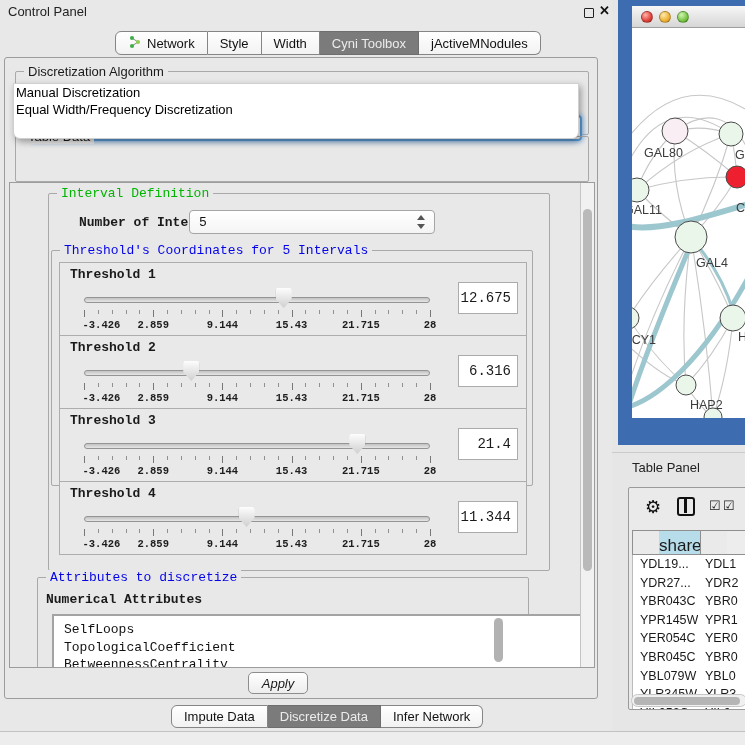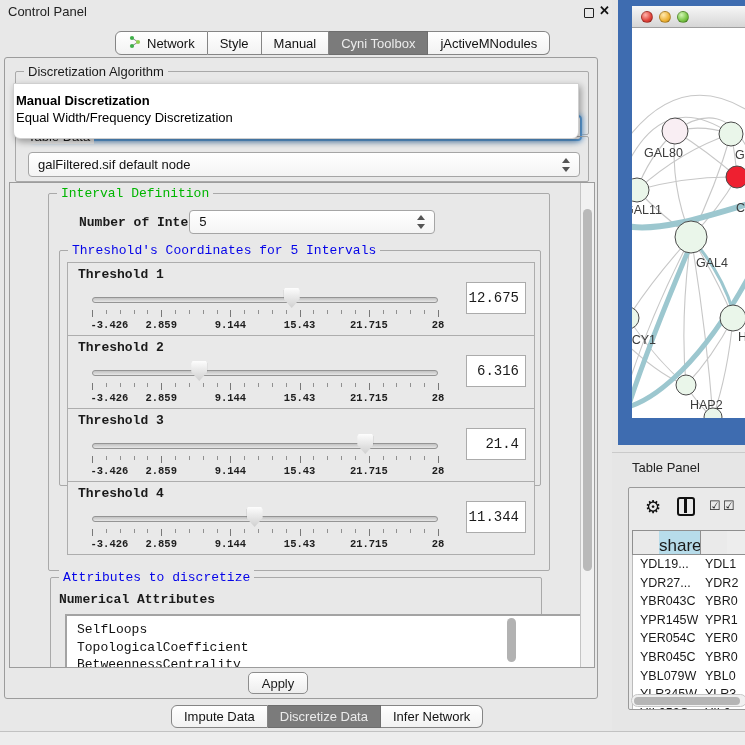--- a/index.html
+++ b/index.html
@@ -43,63 +43,63 @@
                 border:2px solid #5b9dd9; box-shadow:0 0 5px 1px #86b8e8; }
   .stepper { width:16px; height:16px; margin-right:5px; position:relative; flex:0 0 16px; }
   .stepper::before, .stepper::after { content:""; position:absolute; left:4px; border-left:4px solid transparent; border-right:4px solid transparent; }
   .stepper::before { top:1px; border-bottom:5px solid #555; }
   .stepper::after  { bottom:1px; border-top:5px solid #555; }
 
   .popup { position:absolute; left:8px; top:25px; width:566px; height:56px; background:#ffffff;
            border:1px solid #cfcfcf; border-radius:0 0 7px 7px; box-shadow:2px 3px 7px rgba(0,0,0,0.35); z-index:20; }
   .popup-hint { text-align:center; color:#b3b3b3; font-size:13px; padding-top:4px; }
   .popup-item { font-size:13px; color:#000; padding:1px 2px 0 2px; line-height:16px; }
-  .popup-item.bold { font-weight:bold;margin-top:8px; }
+  .popup-item.bold { font-weight:normal; }
 
   .td-group { left:10px; top:78px; width:574px; height:46px; }
   .td-combo { left:12px; top:15px; width:552px; height:25px; }
 
   .scroll-panel { position:absolute; left:4px; top:124px; width:586px; height:486px;
                   border:1px solid #9c9c9c; background:#e8e8e8; overflow:hidden;font-family:Liberation Mono, monospace; }
   .vscroll { position:absolute; right:0; top:0; width:14px; height:484px; background:#f1f1f1; border-left:1px solid #c4c4c4; }
   .vthumb { position:absolute; left:2px; top:26px; width:9px; height:362px; background:#b9b9b9; border-radius:5px; }
 
   .interval-group { left:38px; top:10px; width:502px; height:378px; }
   .noi-label { position:absolute; left:30px; top:21px; font-weight:bold; font-size:13px; }
   .noi-spinner { left:140px; top:16px; width:246px; height:24px; }
 
-  .thr-group { left:10px; top:56px; width:482px; height:236px; }
+  .thr-group { left:2px; top:56px; width:482px; height:236px; }
   #threshold-stack { position:absolute; left:7px; top:12px; width:468px; }
   .threshold-panel { position:relative; width:468px; height:74px; border:1px solid #adadad; margin-top:-1px; background:#e9e9e9; }
   .th-label { position:absolute; left:10px; top:4px; font-weight:bold; font-size:13px; }
   .slider-zone { position:absolute; left:24px; top:20px; width:346px; height:50px; }
   .track { position:absolute; left:0; top:14px; width:100%; height:6px; border:1px solid #949494;
            border-radius:4px; background:linear-gradient(#c2c2c2,#e6e6e6); }
   .thumb { position:absolute; top:5px; width:16px; height:20px;
            clip-path:polygon(8% 0%, 92% 0%, 100% 12%, 100% 55%, 50% 100%, 0% 55%, 0% 12%);
            background:linear-gradient(#fdfdfd,#cfcfcf); filter:drop-shadow(0 0 1px #6f6f6f); }
   .tick { position:absolute; width:1px; background:#787878; }
   .tick.major { top:27px; height:7px; }
   .tick.minor { top:27px; height:4px; background:#909090; }
   .tick-label { position:absolute; top:36px; transform:translateX(-50%); font-size:10.5px; font-weight:bold; color:#1d1d1d; white-space:nowrap; }
   .tick-label.first { transform:translateX(-4%); }
   .value-box { position:absolute; right:8px; top:19px; width:60px; height:32px; background:#fff;
                border:1px solid #ababab; font-size:14px; text-align:right; padding:7px 6px 0 0; }
 
-  .attrs-group { left:40px; top:394px; width:492px; height:92px;padding-left:36px; }
+  .attrs-group { left:27px; top:394px; width:492px; height:92px;padding-left:36px; }
   .attrs-title { position:absolute; left:8px; top:14px; font-weight:bold; font-size:13px; }
   .attr-list { position:absolute; left:14px; top:36px; width:538px; height:55px; background:#fff;
                border:2px solid #a3a3a3; overflow:hidden; padding:5px 0 0 10px; }
   .attr-item { font-size:13px; line-height:17.5px; color:#111; white-space:nowrap; }
   .list-scroll { position:absolute; left:455px; top:37px; width:12px; height:53px; }
   .list-thumb { position:absolute; left:1px; top:3px; width:9px; height:44px; background:#b2b2b2; border-radius:5px; }
 
   .apply-btn { position:absolute; left:243px; top:614px; width:60px; height:22px; text-align:center;
                background:linear-gradient(#ffffff,#ededed); border:1px solid #8d8d8d; border-radius:5px;
-               font-size:13px; padding-top:3px; }
+               font-size:13px; padding-top:3px;font-style:italic; }
 
   .footer-strip { position:absolute; left:0; top:731px; width:745px; height:14px; background:#ededed; border-top:1px solid #c2c2c2; }
 
   
   .right-pane { position:absolute; left:612px; top:0; width:133px; height:745px; background:#e6e6e6; }
   .net-window { position:absolute; left:6px; top:0; width:127px; height:445px; background:#3e6cb0; }
   .net-titlebar { position:absolute; left:14px; top:6px; right:0; height:22px;
                   background:linear-gradient(#f7f7f7,#d6d6d6); border-bottom:1px solid #9f9f9f; }
   .light { position:absolute; top:5px; width:12px; height:12px; border-radius:50%; border:1px solid rgba(0,0,0,0.25); }
   .light.red    { left:9px;  background:radial-gradient(circle at 35% 30%, #ffb3ab, #e0433a 60%, #b22a22); }
@@ -151,21 +151,21 @@
             <circle cx="4" cy="3" r="2.1" fill="#3fae49"></circle>
             <circle cx="4" cy="11" r="2.1" fill="#3fae49"></circle>
             <circle cx="10" cy="7" r="2.1" fill="#8fcf4f"></circle>
           </svg></span>
         <span>Network</span>
       </div>
       <div class="seg">
         <span>Style</span>
       </div>
       <div class="seg">
-        <span>Manual</span>
+        <span>Width</span>
       </div>
       <div class="seg sel">
         <span>Cyni Toolbox</span>
       </div>
       <div class="seg">
         <span>jActiveMNodules</span>
       </div>
     </div>
 
   <div class="outer-panel">
@@ -174,24 +174,20 @@
       <div class="combo algo-combo"></div>
     </div>
 
     <div class="popup">
       <div class="popup-item bold">Manual Discretization</div>
       <div class="popup-item">Equal Width/Frequency Discretization</div>
     </div>
 
     <div class="group td-group">
       <span class="gtitle dark">Table Data</span>
-      <div class="combo td-combo">
-        <span class="combo-text">galFiltered.sif default node</span>
-        <span class="stepper"></span>
-      </div>
     </div>
 
     <div class="scroll-panel">
       <div class="group interval-group">
         <span class="gtitle green">Interval Definition</span>
         <span class="noi-label">Number of Intervals</span>
         <div class="combo noi-spinner">
           <span class="combo-text">5</span>
           <span class="stepper"></span>
         </div>

